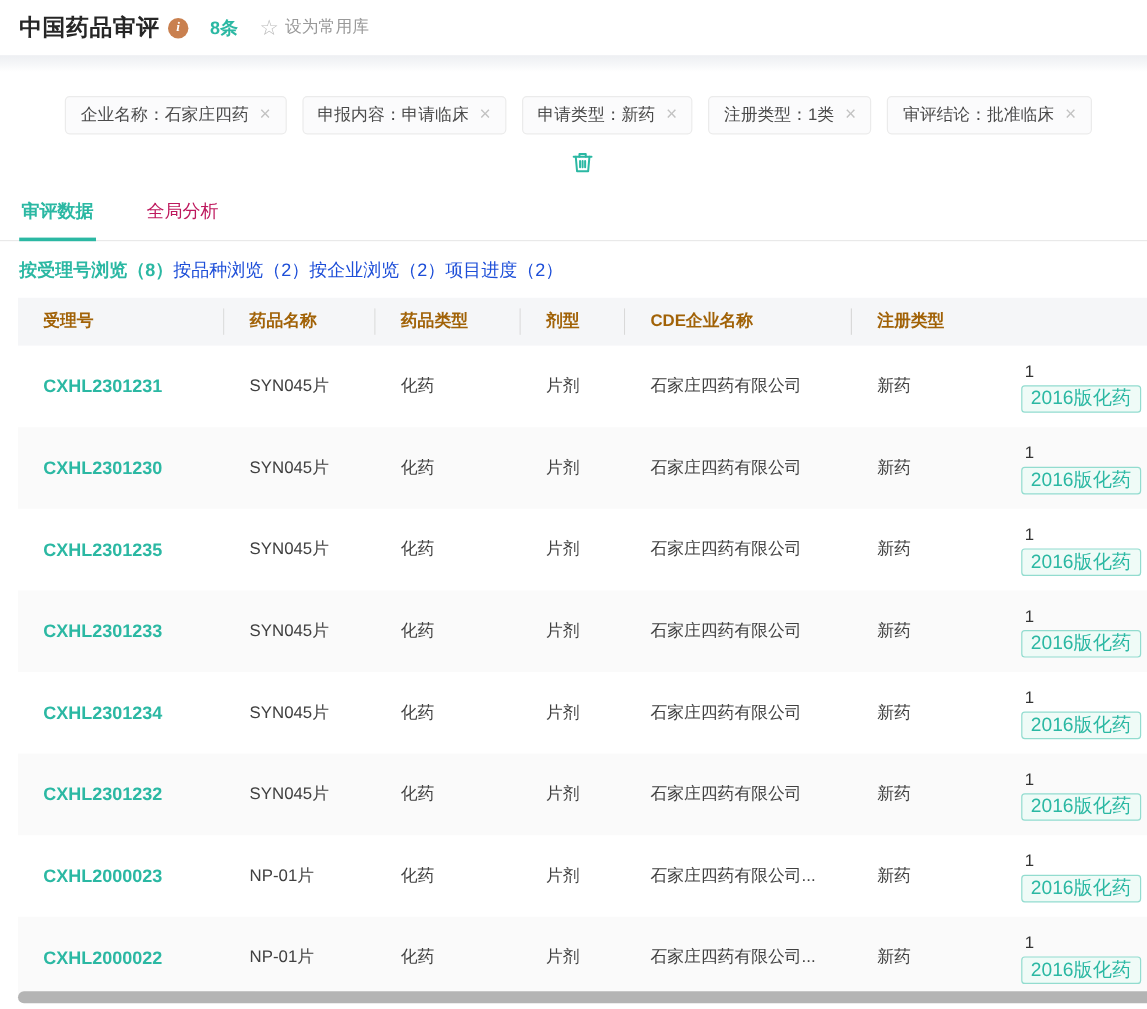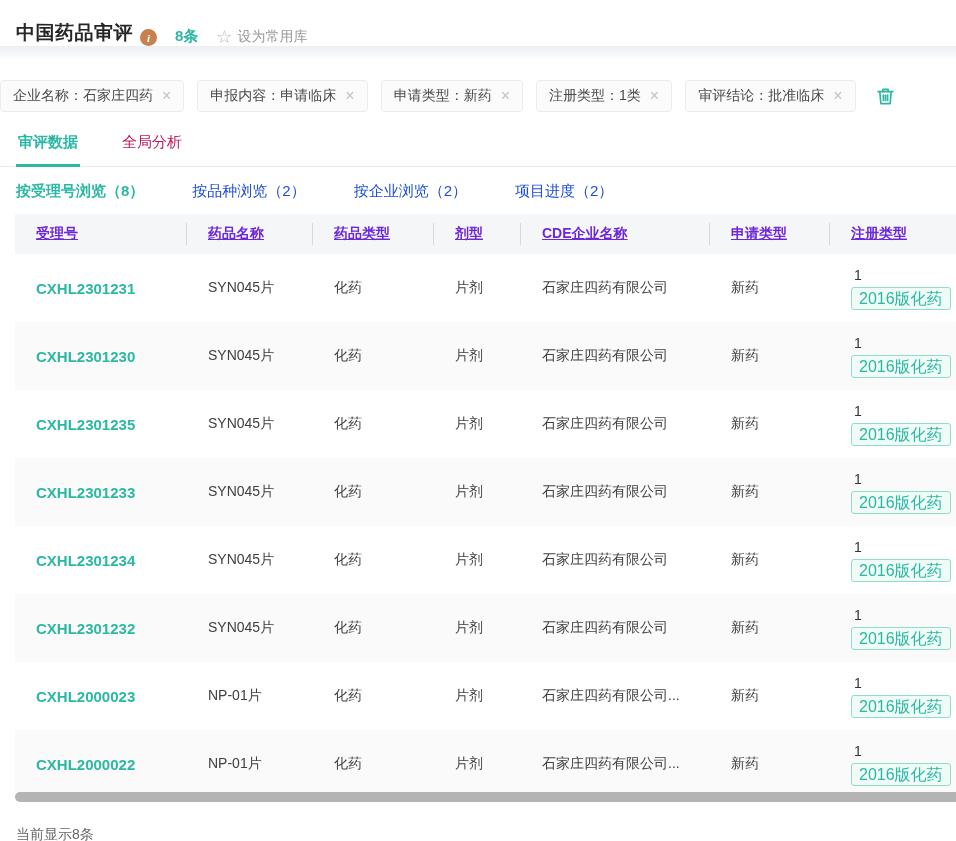--- a/index.html
+++ b/index.html
@@ -9,51 +9,51 @@
     --info:#c9804f;
   }
   *{margin:0;padding:0;box-sizing:border-box;}
   html,body{background:#fff;}
   body{
     width:956px;height:841px;overflow:hidden;position:relative;
     font-family:"Liberation Sans","DejaVu Sans",sans-serif;
     color:#333;
   }
   
-  .topbar{height:46px;display:flex;align-items:flex-end;padding:0 16px;background:#fff;}
+  .topbar{height:46px;display:flex;align-items:center;padding:0 16px;background:#fff;}
   .page-title{font-size:19px;font-weight:700;color:#262626;letter-spacing:.5px;}
   .info-icon{width:17px;height:17px;border-radius:50%;background:var(--info);color:#fff;
     font-size:11px;font-weight:700;font-style:italic;display:inline-flex;align-items:center;
     justify-content:center;margin-left:7px;font-family:"Liberation Serif",serif;}
   .result-count{color:var(--accent);font-weight:700;font-size:15px;margin-left:18px;}
   .fav{display:flex;align-items:center;margin-left:18px;cursor:pointer;}
   .star-icon{font-size:18px;color:#b9b9b9;line-height:1;}
   .fav-label{color:#999;font-size:14px;margin-left:5px;}
   .divider-band{height:14px;background:linear-gradient(180deg,#edeff2 0%,#f6f7f9 55%,#ffffff 100%);}
   
-  .filter-row{display:flex;align-items:center;gap:13px;margin:20px 16px 0 0;}
+  .filter-row{display:flex;align-items:center;gap:13px;margin:20px 16px 0 24px;flex-direction:column;}
   .filter-tag{display:inline-flex;align-items:center;background:#fbfbfc;border:1px solid #ebebeb;
     border-radius:4px;padding:6px 12px;font-size:14px;color:#4a4a4a;white-space:nowrap;}
   .close-icon{color:#c2c2c2;font-size:16px;margin-left:9px;line-height:1;cursor:pointer;}
   .trash-btn{background:none;border:none;cursor:pointer;margin-left:6px;display:flex;align-items:center;}
   
   .tabbar{margin-top:17px;padding:0 16px;border-bottom:1px solid #e9e9e9;display:flex;gap:40px;}
   .tab{font-size:15px;color:#be185d;padding:4px 2px 12px 2px;cursor:pointer;}
   .tab.active{color:var(--accent);font-weight:700;border-bottom:3px solid var(--accent);margin-bottom:-1px;}
   
-  .subtabs{display:flex;gap:48px;padding:15px 16px 13px 16px;}
+  .subtabs{display:flex;padding:15px 16px 13px 16px;}
   .subtab{font-size:15px;color:#1d4ed8;cursor:pointer;}
   .subtab.active{color:var(--accent);font-weight:700;}
   
   .table-clip{margin-left:15px;width:941px;overflow:hidden;}
   .table-inner{width:995px;}
   .trow{display:grid;grid-template-columns:172px 126px 121px 87px 189px 120px 180px;align-items:center;}
   .thead{background:#f5f6f8;height:40px;}
-  .thead .tcell{font-weight:700;font-size:14px;color:#6d28d9;position:relative;height:100%;
-    display:flex;align-items:center;text-decoration:underline;}
+  .thead .tcell{font-weight:700;font-size:14px;color:#a16207;position:relative;height:100%;
+    display:flex;align-items:center;}
   .thead .tcell:not(:last-child)::after{content:"";position:absolute;right:0;top:9px;bottom:9px;
     width:1px;background:#d9d9d9;}
   .tcell{padding-left:21px;font-size:14px;color:#404040;overflow:hidden;white-space:nowrap;}
   .tbody-row{height:68px;}
   .tbody-row.alt{background:#fafafa;}
   .cell-link{color:var(--accent);font-weight:700;font-size:15px;cursor:pointer;}
   .reg-cell{align-self:stretch;display:flex;flex-direction:column;justify-content:center;}
   .reg-num{font-size:14px;color:#333;line-height:18px;padding-left:3px;}
   .reg-badge{display:inline-block;align-self:flex-start;margin-top:3px;background:var(--badge-bg);
     border:1px solid var(--badge-border);border-radius:3px;color:var(--accent);
@@ -132,21 +132,20 @@
 </div>
 
 <div class="table-clip">
   <div class="table-inner">
     <div class="trow thead">
       <div class="tcell">受理号</div>
       <div class="tcell">药品名称</div>
       <div class="tcell">药品类型</div>
       <div class="tcell">剂型</div>
       <div class="tcell">CDE企业名称</div>
-      <div class="tcell">申请类型</div>
       <div class="tcell">注册类型</div>
     </div>
     <div id="table-body">
   <div class="trow tbody-row">
     <div class="tcell"><span class="cell-link">CXHL2301231</span></div>
     <div class="tcell">SYN045片</div>
     <div class="tcell">化药</div>
     <div class="tcell">片剂</div>
     <div class="tcell">石家庄四药有限公司</div>
     <div class="tcell">新药</div>

